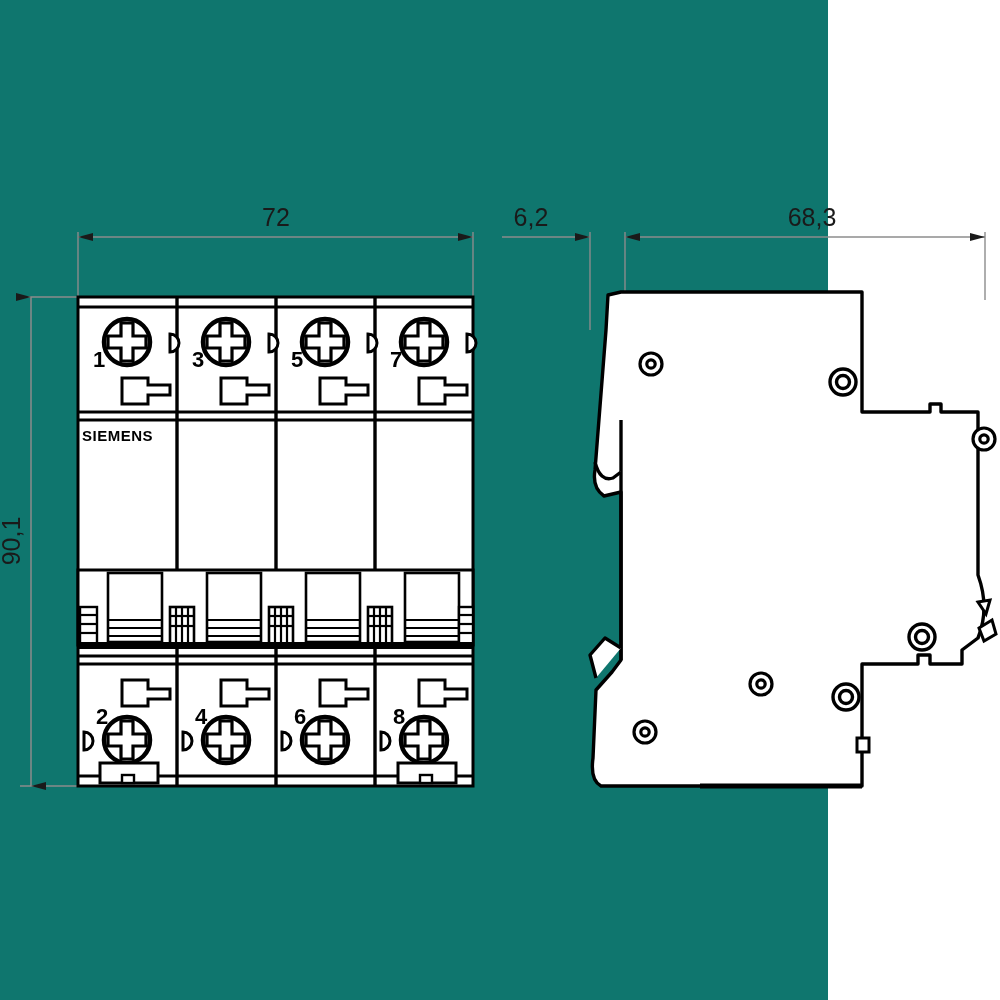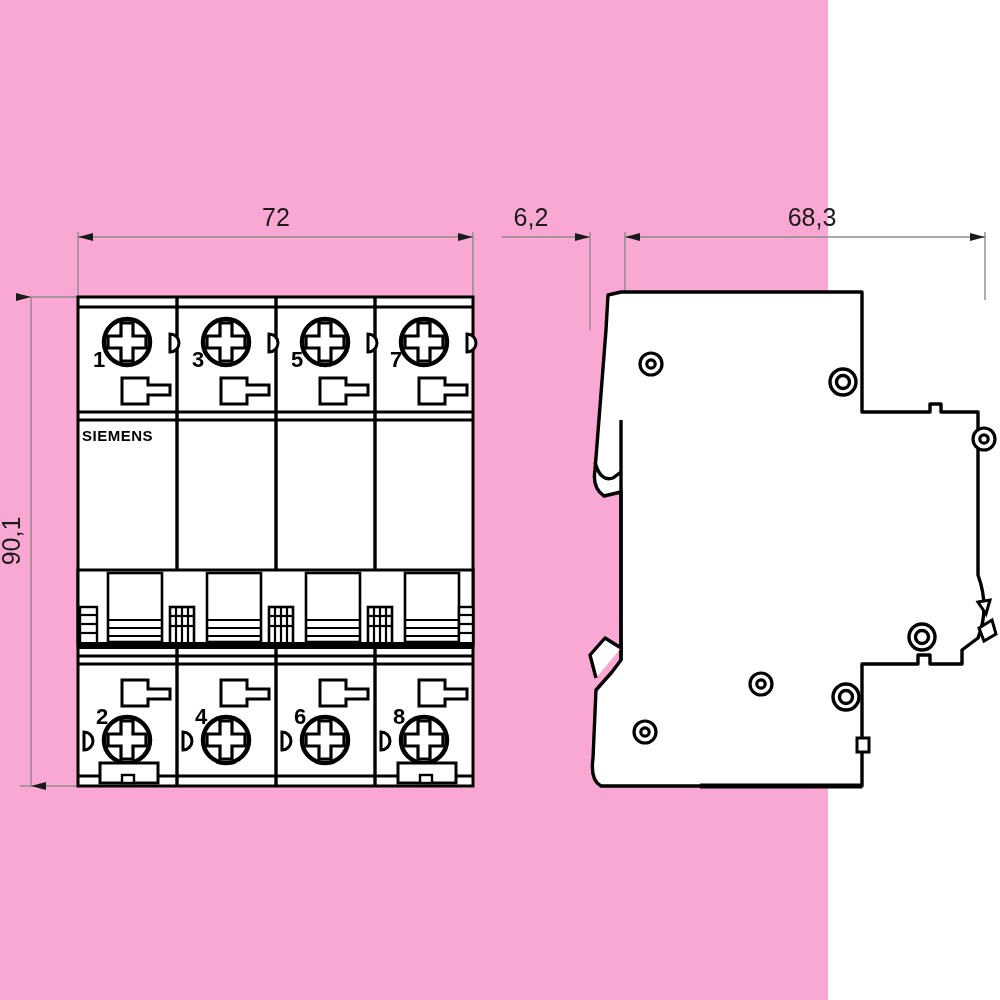--- a/index.html
+++ b/index.html
@@ -1,18 +1,18 @@
 <!DOCTYPE html>
 <html><head>
 <meta charset="utf-8">
 <style>
   html,body{margin:0;padding:0;background:#ffffff;}
   body{width:1000px;height:1000px;overflow:hidden;
        font-family:"Liberation Sans", sans-serif;}
-  #stage{position:relative;width:828px;height:1000px;background:#f9a8d4;}
+  #stage{position:relative;width:828px;height:1000px;background:#0f766e;}
   svg{display:block;}
   .dimtext{font-family:"Liberation Sans", sans-serif;font-size:25px;fill:#1a1a1a;}
   .termtext{font-family:"Liberation Sans", sans-serif;font-size:22px;font-weight:bold;fill:#000;}
   .brandtext{font-family:"Liberation Sans", sans-serif;font-size:15px;font-weight:bold;fill:#000;
              letter-spacing:0.5px;}
 </style>
 </head>
 <body>
 
 <div id="stage">

